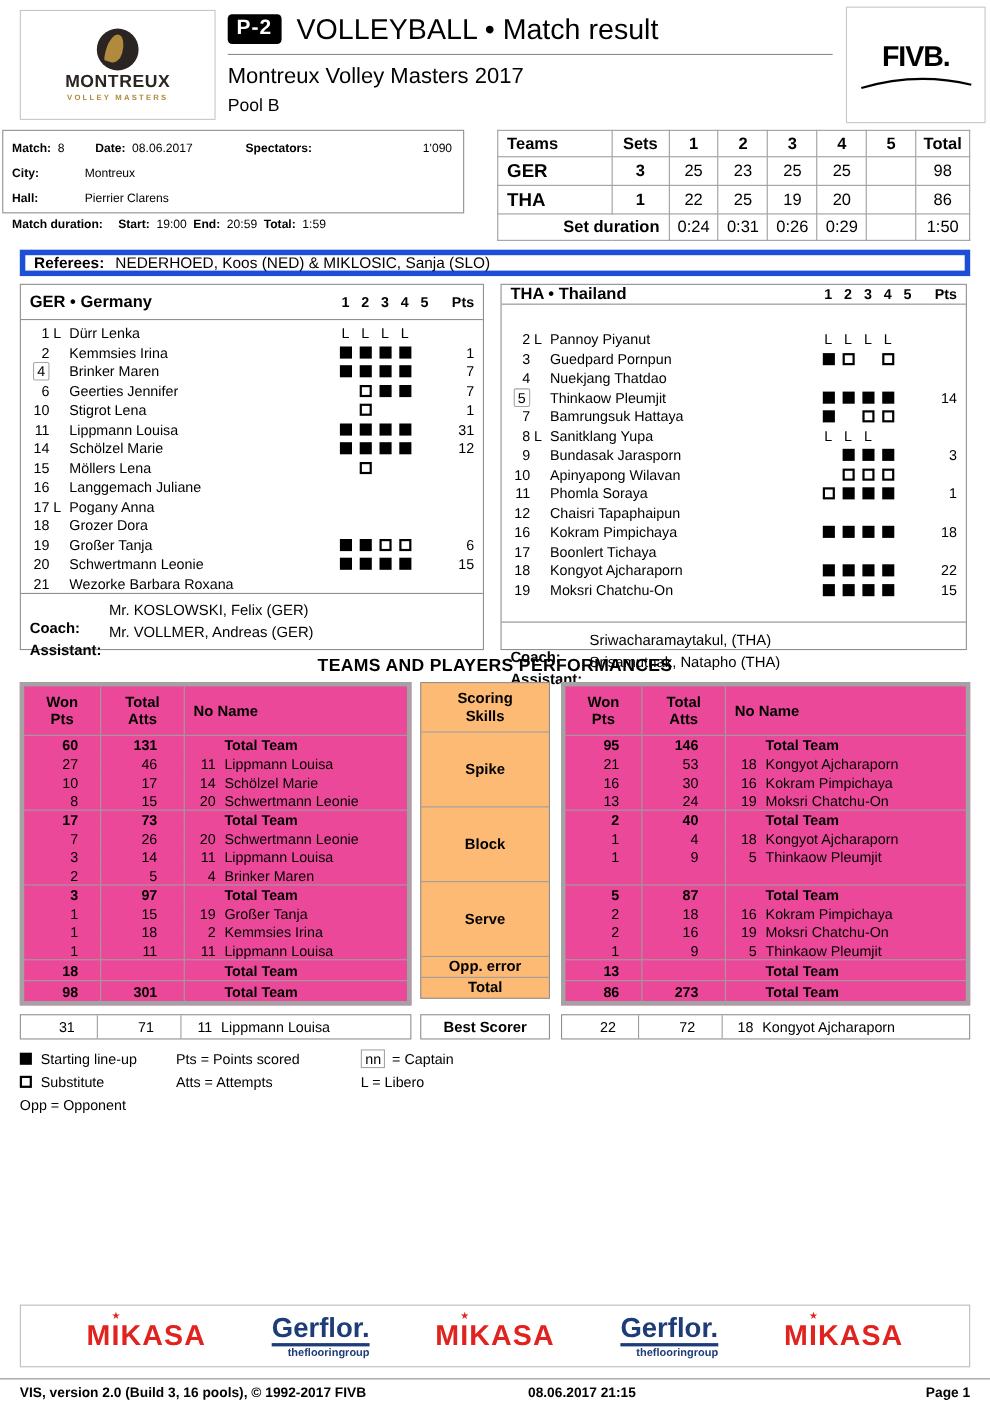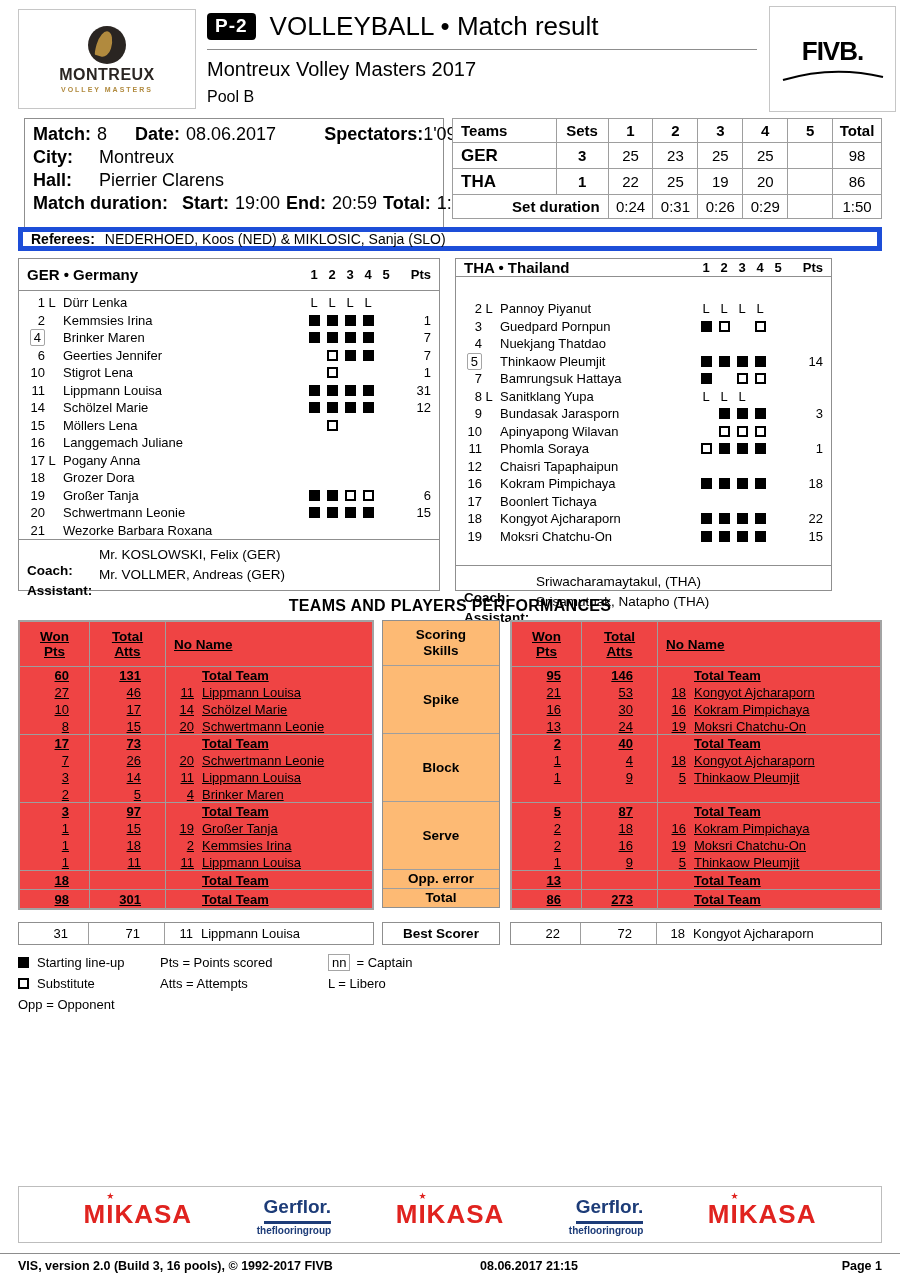--- a/index.html
+++ b/index.html
@@ -23,22 +23,22 @@
   #hdr-title { font-size:26px; }
   #hdr-rule { height:1px; background:#8d8d8d; margin:7px 0 8px; }
   #hdr-tournament { font-size:20px; }
   #hdr-pool { font-size:16px; margin-top:7px; }
 
   #fivb-box { left:769px; top:6px; width:127px; height:106px; border:1px solid #c6c6c6;
               display:flex; flex-direction:column; align-items:center; justify-content:center; }
   .fivb-text { font-weight:bold; font-size:26px; letter-spacing:-1px; }
 
   
-  #match-info { left:24px; top:118px; width:420px; height:113px; border:1px solid #8f8f8f;
-                padding:4px 10px 0 8px; font-size:18px; }
+  #match-info { left:2px; top:118px; width:420px; height:76px; border:1px solid #8f8f8f;
+                padding:4px 10px 0 8px; font-size:11px; }
   .mi-row { display:flex; align-items:center; height:23px; white-space:nowrap; }
   .mi-row b { font-weight:bold; }
   .mi-gap6 { margin-left:6px; } .mi-gap14 { margin-left:14px; }
   .mi-label { display:inline-block; width:66px; font-weight:bold; }
   .mi-right { margin-left:auto; }
 
   
   #score-table { left:452px; top:118px; width:430px; border-collapse:collapse; position:absolute; background:#fff; }
   #score-table th, #score-table td { border:1px solid #9e9e9e; text-align:center; font-size:15px; height:24px; padding:0 2px; }
   #score-table th { font-weight:bold; }
@@ -48,21 +48,21 @@
   #score-table .dur-label { text-align:right; padding-right:8px; font-weight:bold; }
 
   
   #referees { left:18px; top:227px; width:864px; height:24px; border:5px solid #1d4ed8;
               display:flex; align-items:center; gap:10px; padding-left:8px; font-size:14px; }
   #referees b { font-weight:bold; }
 
   
   .roster { top:258px; height:333px; border:1px solid #8f8f8f; display:flex; flex-direction:column; background:#fff; }
   #roster-0 { left:18px; width:422px; }
-  #roster-1 { left:455px; width:377px;gap:20px; }
+  #roster-1 { left:455px; width:424px;gap:20px; }
   .roster-head { height:33px; border-bottom:1px solid #8f8f8f; display:flex; align-items:center; padding:0 8px; }
   .roster-title { font-weight:bold; font-size:15px; flex:1; }
   .set-col-h { width:18px; text-align:center; font-weight:bold; font-size:13px; }
   .pts-h { width:36px; text-align:right; font-weight:bold; font-size:13px; }
   .roster-body { flex:1; padding-top:3px; }
   .p-row { display:flex; align-items:center; height:17.5px; font-size:13px; padding:0 8px; }
   .p-no { width:18px; text-align:right; flex:none; }
   .cap { border:1px solid #a5a5a5; border-radius:2px; padding:0 3px; }
   .p-lib { width:14px; text-align:center; flex:none; }
   .p-name { flex:1; margin-left:4px; white-space:nowrap; overflow:hidden; }
@@ -72,21 +72,21 @@
   .sq.f { background:#000; }
   .sq.o { border:2px solid #000; background:#fff; }
   .set-l { font-size:13px; }
   .p-pts { width:36px; text-align:right; flex:none; }
   .roster-coach { border-top:1px solid #8f8f8f; padding:5px 8px 0; font-size:13.5px; height:53px; }
   .coach-row { display:flex; align-items:center; height:20px; white-space:nowrap; }
   .coach-label { font-weight:bold; width:72px; flex:none;margin-top:32px; }
 
   
   #perf-title { left:0; top:597px; width:900px; text-align:center; font-weight:bold; font-size:16px; letter-spacing:.3px; }
-  .perf-table { top:620px; border:2px solid #a3a3a3; background:#ef4444;text-decoration:underline; }
+  .perf-table { top:620px; border:4px solid #a3a3a3; background:#ec4899; }
   #perf-left { left:18px; width:356px; }
   #perf-right { left:510px; width:372px; }
   #perf-skills { left:382px; top:620px; width:118px; border:1px solid #8f8f8f; background:#fdba74; }
   .sec-border { border-top:1px solid #9e9e9e; }
   .perf-head { height:44px; display:flex; }
   .ph-cell { display:flex; flex-direction:column; align-items:center; justify-content:center;
              font-weight:bold; font-size:13.5px; line-height:15px; }
   .c1 { width:70px; flex:none; } .c2 { width:76px; flex:none; }
   .vline { border-right:1px solid #9e9e9e; }
   .ph-name { flex:1; justify-content:center; align-items:flex-start; padding-left:8px; }
@@ -115,21 +115,21 @@
   .lg-c2 { width:168px; }
   .nn { border:1px solid #a5a5a5; padding:0 3px; margin-right:6px; }
 
   
   #sponsors { left:18px; top:1186px; width:864px; height:57px; border:1px solid #bdbdbd;
               display:flex; align-items:center; justify-content:space-evenly; }
   .mikasa { font-size:26px; font-weight:bold; letter-spacing:1px; }
   .mk-i { position:relative; display:inline-block; }
   .mk-star { position:absolute; top:-8px; left:50%; transform:translateX(-50%); font-size:9px; letter-spacing:0; }
   .gerflor { display:flex; flex-direction:column; align-items:flex-end; }
-  .ger-main { font-size:19px; font-weight:bold; line-height:26px; padding-bottom:1px; border-bottom:3px solid currentColor; }
+  .ger-main { font-size:25px; font-weight:bold; line-height:26px; padding-bottom:1px; border-bottom:3px solid currentColor; }
   .ger-sub { font-size:10px; font-weight:bold; margin-top:1px; }
 
   #footer-line { left:0; top:1253px; width:900px; height:1px; background:#8d8d8d; }
   #footer { left:0; top:1259px; width:900px; font-size:12.5px; font-weight:bold; height:18px; }
   #footer .f-left { position:absolute; left:18px; }
   #footer .f-center { position:absolute; left:480px; }
   #footer .f-right { position:absolute; right:18px; }
 </style>
 </head>
 <body>

